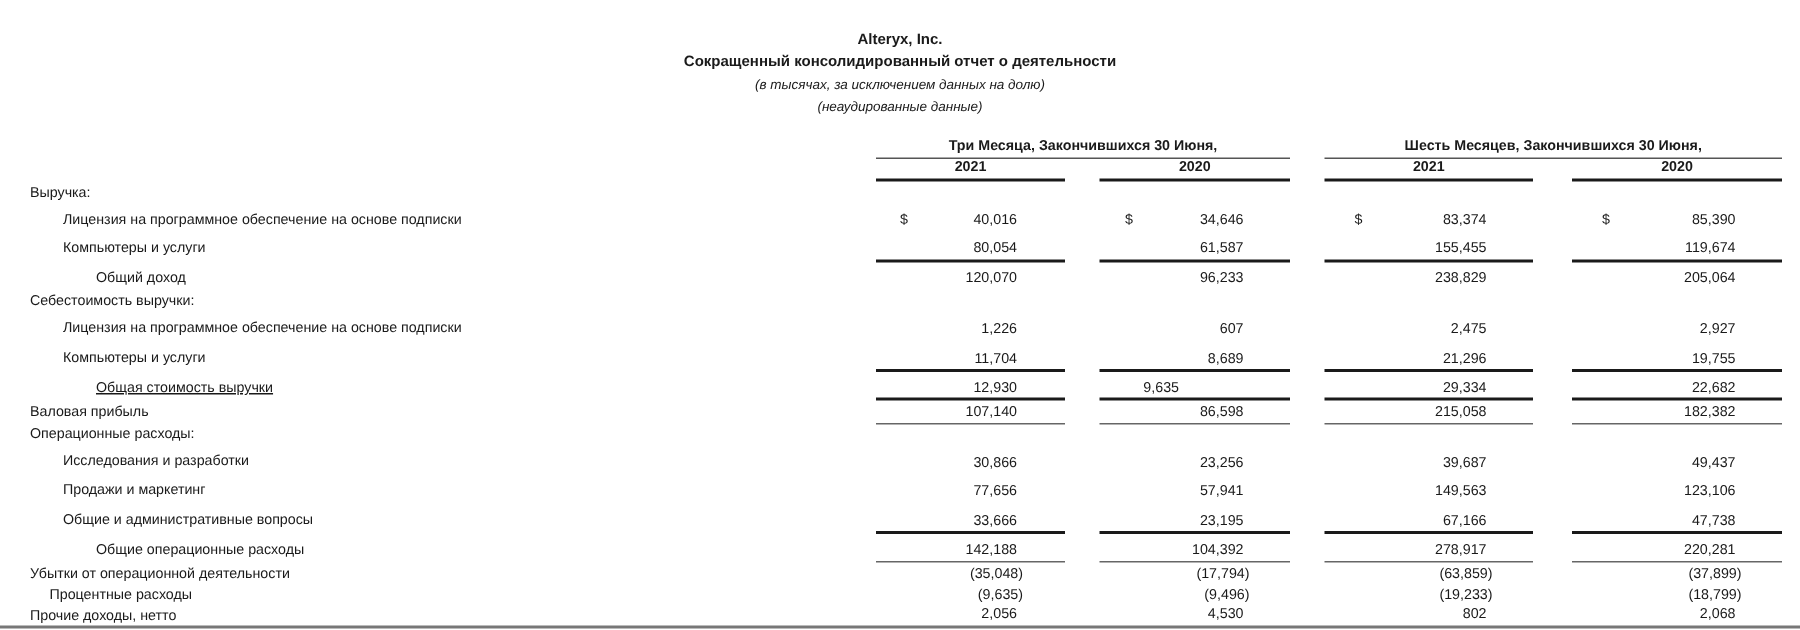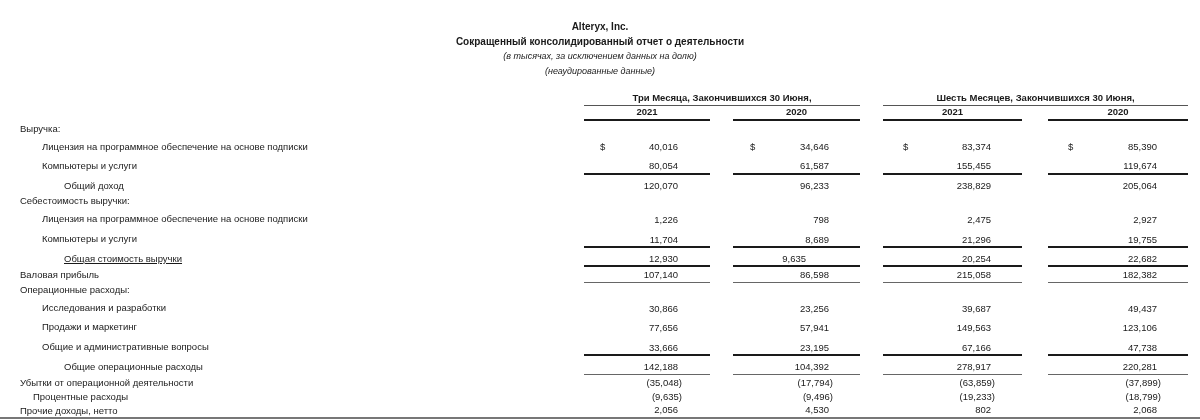--- a/index.html
+++ b/index.html
@@ -74,42 +74,42 @@
     <div class="cell" style="left:733px;width:96px;top:180px;">96,233</div>
     <div class="cell" style="left:883px;width:108px;top:180px;">238,829</div>
     <div class="cell" style="left:1048px;width:109px;top:180px;">205,064</div>
   </div>
 
   <div class="lbl" style="left:20px;top:195px;">Себестоимость выручки:</div>
 
   <div>
     <div class="lbl" style="left:42px;top:213px;">Лицензия на программное обеспечение на основе подписки</div>
     <div class="cell" style="left:584px;width:94px;top:214px;">1,226</div>
-    <div class="cell" style="left:733px;width:96px;top:214px;">798</div>
+    <div class="cell" style="left:733px;width:96px;top:214px;">607</div>
     <div class="cell" style="left:883px;width:108px;top:214px;">2,475</div>
     <div class="cell" style="left:1048px;width:109px;top:214px;">2,927</div>
   </div>
 
   <div>
     <div class="lbl" style="left:42px;top:233px;">Компьютеры и услуги</div>
     <div class="cell" style="left:584px;width:94px;top:234px;">11,704</div>
     <div class="cell" style="left:733px;width:96px;top:234px;">8,689</div>
     <div class="cell" style="left:883px;width:108px;top:234px;">21,296</div>
     <div class="cell" style="left:1048px;width:109px;top:234px;">19,755</div>
   </div>
   <div class="line" style="left:584px;width:126px;top:246px;"></div>
   <div class="line" style="left:733px;width:127px;top:246px;"></div>
   <div class="line" style="left:883px;width:139px;top:246px;"></div>
   <div class="line" style="left:1048px;width:140px;top:246px;"></div>
 
   <div>
     <div class="lbl" style="left:64px;top:253px;text-decoration:underline;">Общая стоимость выручки</div>
     <div class="cell" style="left:584px;width:94px;top:253px;">12,930</div>
-    <div class="cell" style="left:710px;width:96px;top:253px;">9,635</div>
-    <div class="cell" style="left:883px;width:108px;top:253px;">20,254</div>
+    <div class="cell" style="left:690px;width:96px;top:253px;">9,635</div>
+    <div class="cell" style="left:883px;width:108px;top:253px;">29,334</div>
     <div class="cell" style="left:1048px;width:109px;top:253px;">22,682</div>
   </div>
   <div class="line" style="left:584px;width:126px;top:265px;"></div>
   <div class="line" style="left:733px;width:127px;top:265px;"></div>
   <div class="line" style="left:883px;width:139px;top:265px;"></div>
   <div class="line" style="left:1048px;width:140px;top:265px;"></div>
 
   <div>
     <div class="lbl" style="left:20px;top:269px;">Валовая прибыль</div>
     <div class="cell" style="left:584px;width:94px;top:269px;">107,140</div>

